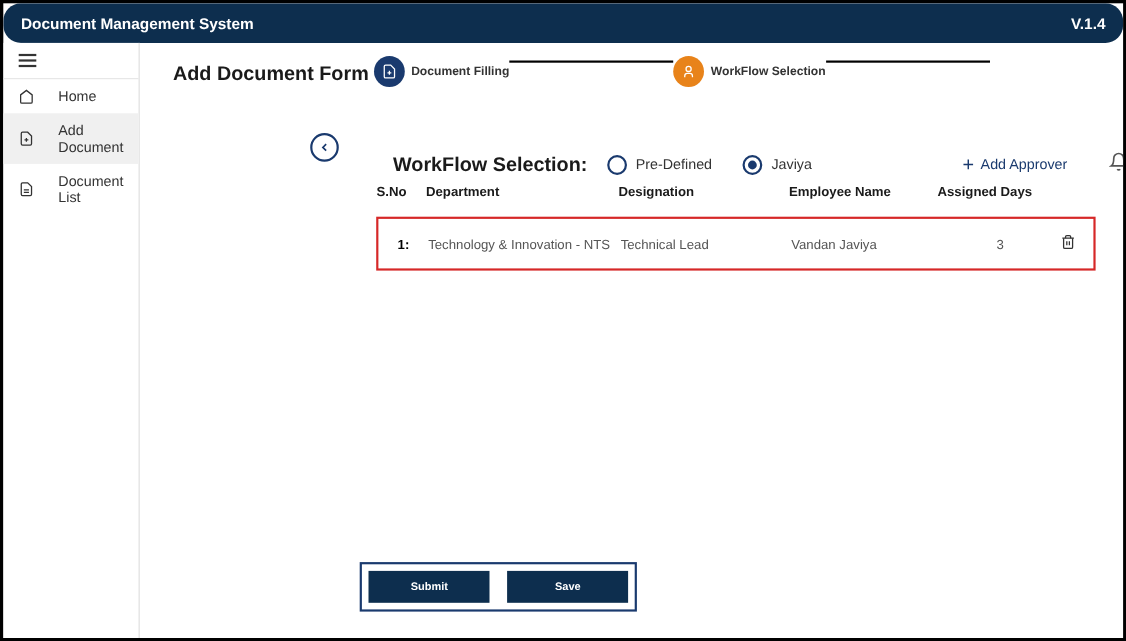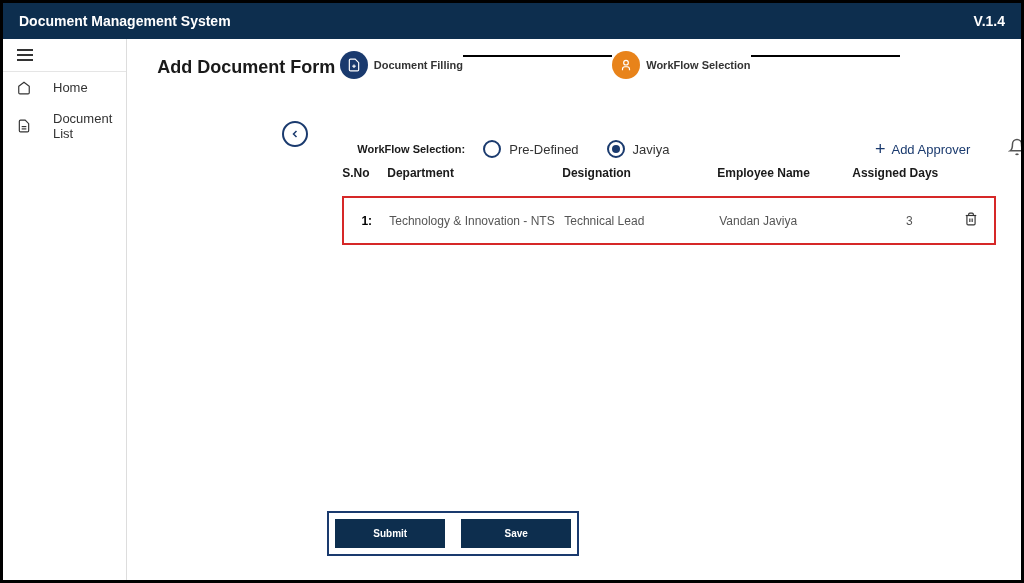--- a/index.html
+++ b/index.html
@@ -18,20 +18,21 @@
     .topbar {
       background: #0d2e4e;
       color: #fff;
       height: 36px;
       display: flex;
       align-items: center;
       justify-content: space-between;
       padding: 0 16px;
       font-size: 14px;
       font-weight: 600;
+      border-radius: 16px;
     }
     .main-container {
       display: flex;
       height: calc(100% - 36px);
     }
     .sidebar {
       width: 157px;
       border-right: 1px solid #ddd;
       background: #fff;
     }
@@ -145,21 +146,21 @@
       align-items: center;
       justify-content: center;
       cursor: pointer;
       color: #1a3a6e;
       font-weight: bold;
       position: absolute;
       left: 155px;
       top: 82px;
     }
     .workflow-label {
-      font-size: 11px;
+      font-size: 18px;
       font-weight: 700;
       color: #1a1a1a;
       margin-left: 55px;
     }
     .radio-group {
       display: flex;
       align-items: center;
       gap: 28px;
     }
     .radio-item {
@@ -274,20 +275,30 @@
           <span></span>
       </div>
     </div>
     <div class="nav-item">
       <span class="nav-icon">
         <svg width="14" height="14" viewBox="0 0 24 24" fill="none" stroke="#333" stroke-width="2">
             <path d="M3 9l9-7 9 7v11a2 2 0 01-2 2H5a2 2 0 01-2-2z"></path>
           </svg>
       </span>
       <span>Home</span>
+    </div>
+    <div class="nav-item active">
+      <span class="nav-icon">
+        <svg width="14" height="14" viewBox="0 0 24 24" fill="none" stroke="#333" stroke-width="2">
+            <path d="M14 2H6a2 2 0 00-2 2v16a2 2 0 002 2h12a2 2 0 002-2V8l-6-6z"></path>
+            <line x1="12" y1="11" x2="12" y2="17"></line>
+            <line x1="9" y1="14" x2="15" y2="14"></line>
+          </svg>
+      </span>
+      <span>Add Document</span>
     </div>
     <div class="nav-item">
       <span class="nav-icon">
         <svg width="14" height="14" viewBox="0 0 24 24" fill="none" stroke="#333" stroke-width="2">
             <path d="M14 2H6a2 2 0 00-2 2v16a2 2 0 002 2h12a2 2 0 002-2V8l-6-6z"></path>
             <line x1="8" y1="13" x2="16" y2="13"></line>
             <line x1="8" y1="17" x2="16" y2="17"></line>
           </svg>
       </span>
       <span>Document List</span>

